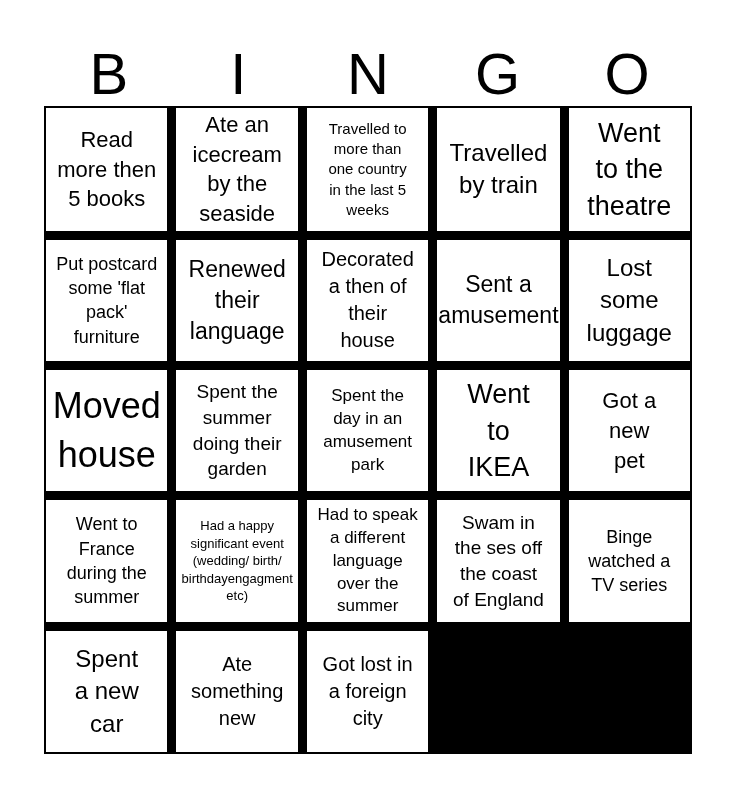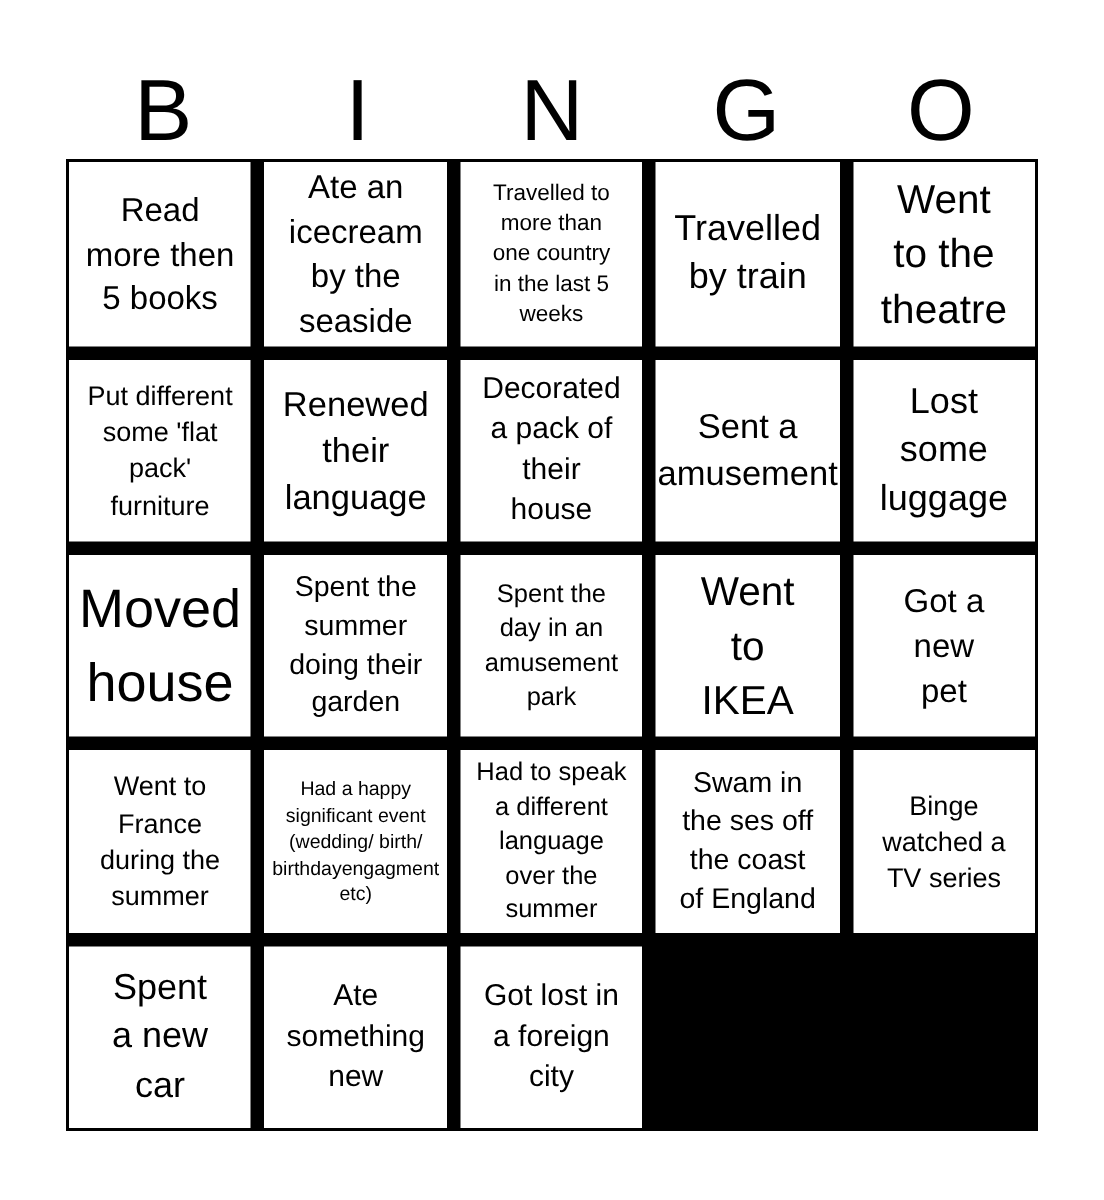--- a/index.html
+++ b/index.html
@@ -89,29 +89,29 @@
 more than
 one country
 in the last 5
 weeks</div>
     <div class="cell fs24">Travelled
 by train</div>
     <div class="cell fs27">Went
 to the
 theatre</div>
 
-    <div class="cell fs18">Put different
+    <div class="cell fs18">Put postcard
 some 'flat
 pack'
 furniture</div>
     <div class="cell fs23">Renewed
 their
 language</div>
     <div class="cell fs20">Decorated
-a pack of
+a then of
 their
 house</div>
     <div class="cell fs23">Sent a
 amusement</div>
 
     <div class="cell fs24">Lost
 some
 luggage</div>
     <div class="cell fs28">Moved
 house</div>

